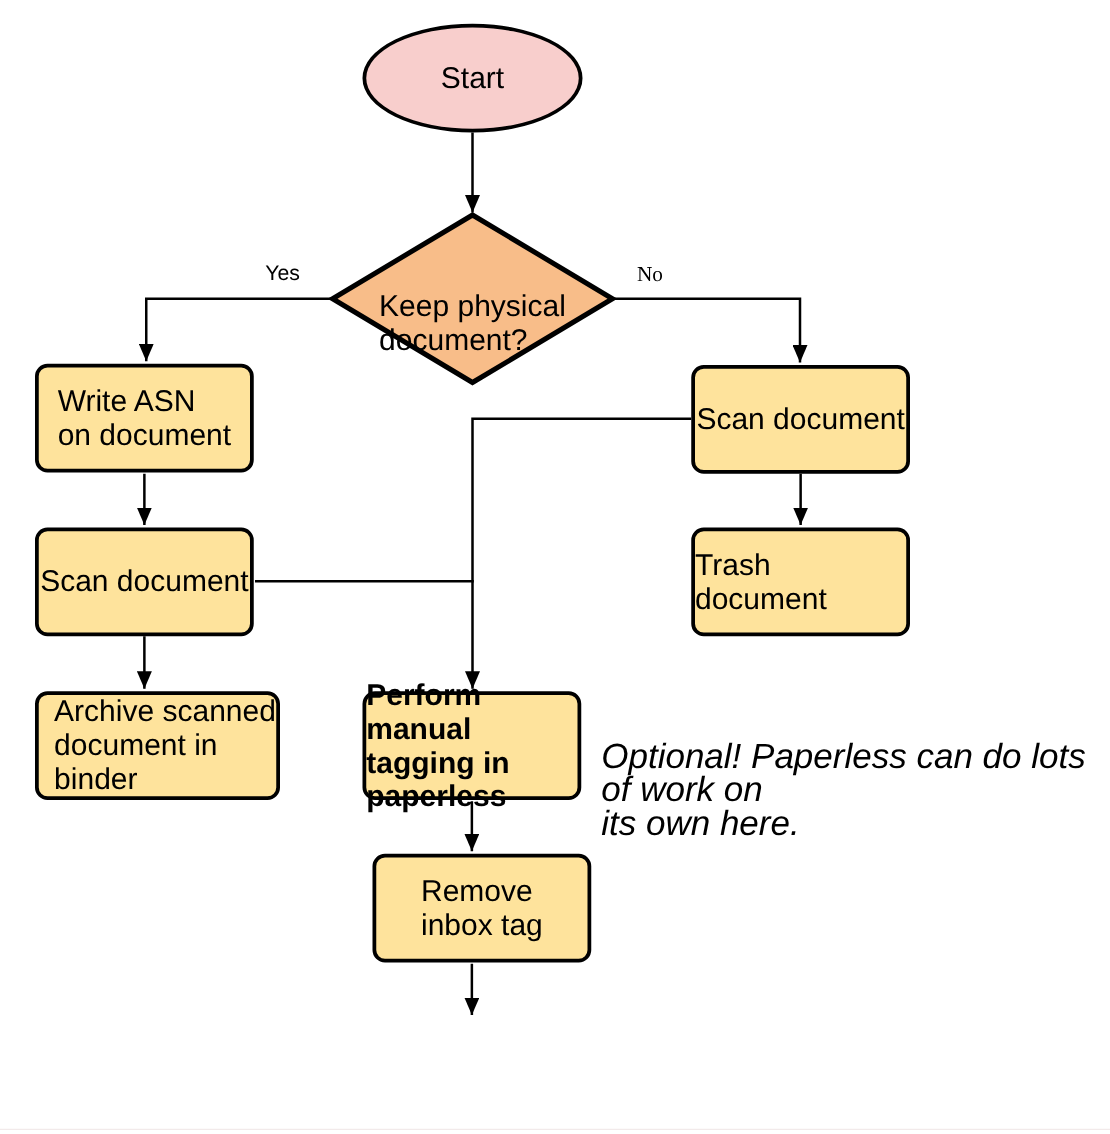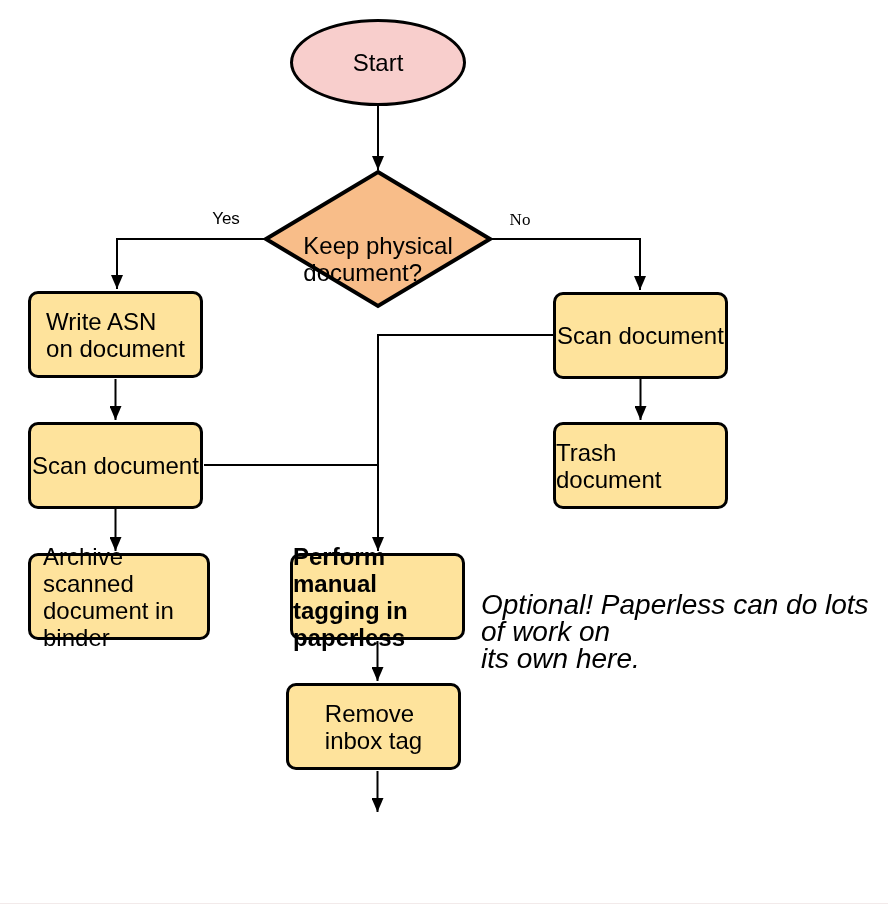--- a/index.html
+++ b/index.html
@@ -118,34 +118,34 @@
 
   <div class="edge-label" style="left:203px; top:208px; width:46px;">Yes</div>
 
   <div class="edge-label" style="left:497px; top:209px; width:46px;font-family:Liberation Serif, serif;">No</div>
 
   <div class="node process" style="left:28px; top:291px; width:175px; height:87px;">Write ASN
 on document</div>
 
   <div class="node process" style="left:28px; top:422px; width:175px; height:87px;">Scan document</div>
 
-  <div class="node process" style="left:28px; top:553px; width:182px; height:87px;padding-left:12px;">Archive scanned
+  <div class="node process" style="left:28px; top:553px; width:196px; height:87px;padding-left:12px;">Archive scanned
 document in
 binder</div>
 
   <div class="node process" style="left:553px; top:292px; width:175px; height:87px;">Scan document</div>
 
   <div class="node process" style="left:553px; top:422px; width:175px; height:87px;">Trash document</div>
 
   <div class="node process" style="left:290px; top:553px; width:175px; height:87px;font-weight:bold;">Perform manual
 tagging in
 paperless</div>
 
   <div class="annotation" style="left:481px; top:591px; width:404px;">Optional! Paperless can do lots of work on
 its own here.</div>
 
-  <div class="node process" style="left:286px; top:683px; width:175px; height:87px;">Remove
+  <div class="node process" style="left:298px; top:683px; width:175px; height:87px;">Remove
 inbox tag</div>
 
 
   <div class="bottom-divider"></div>
 
 </div>
 
 </body></html>

